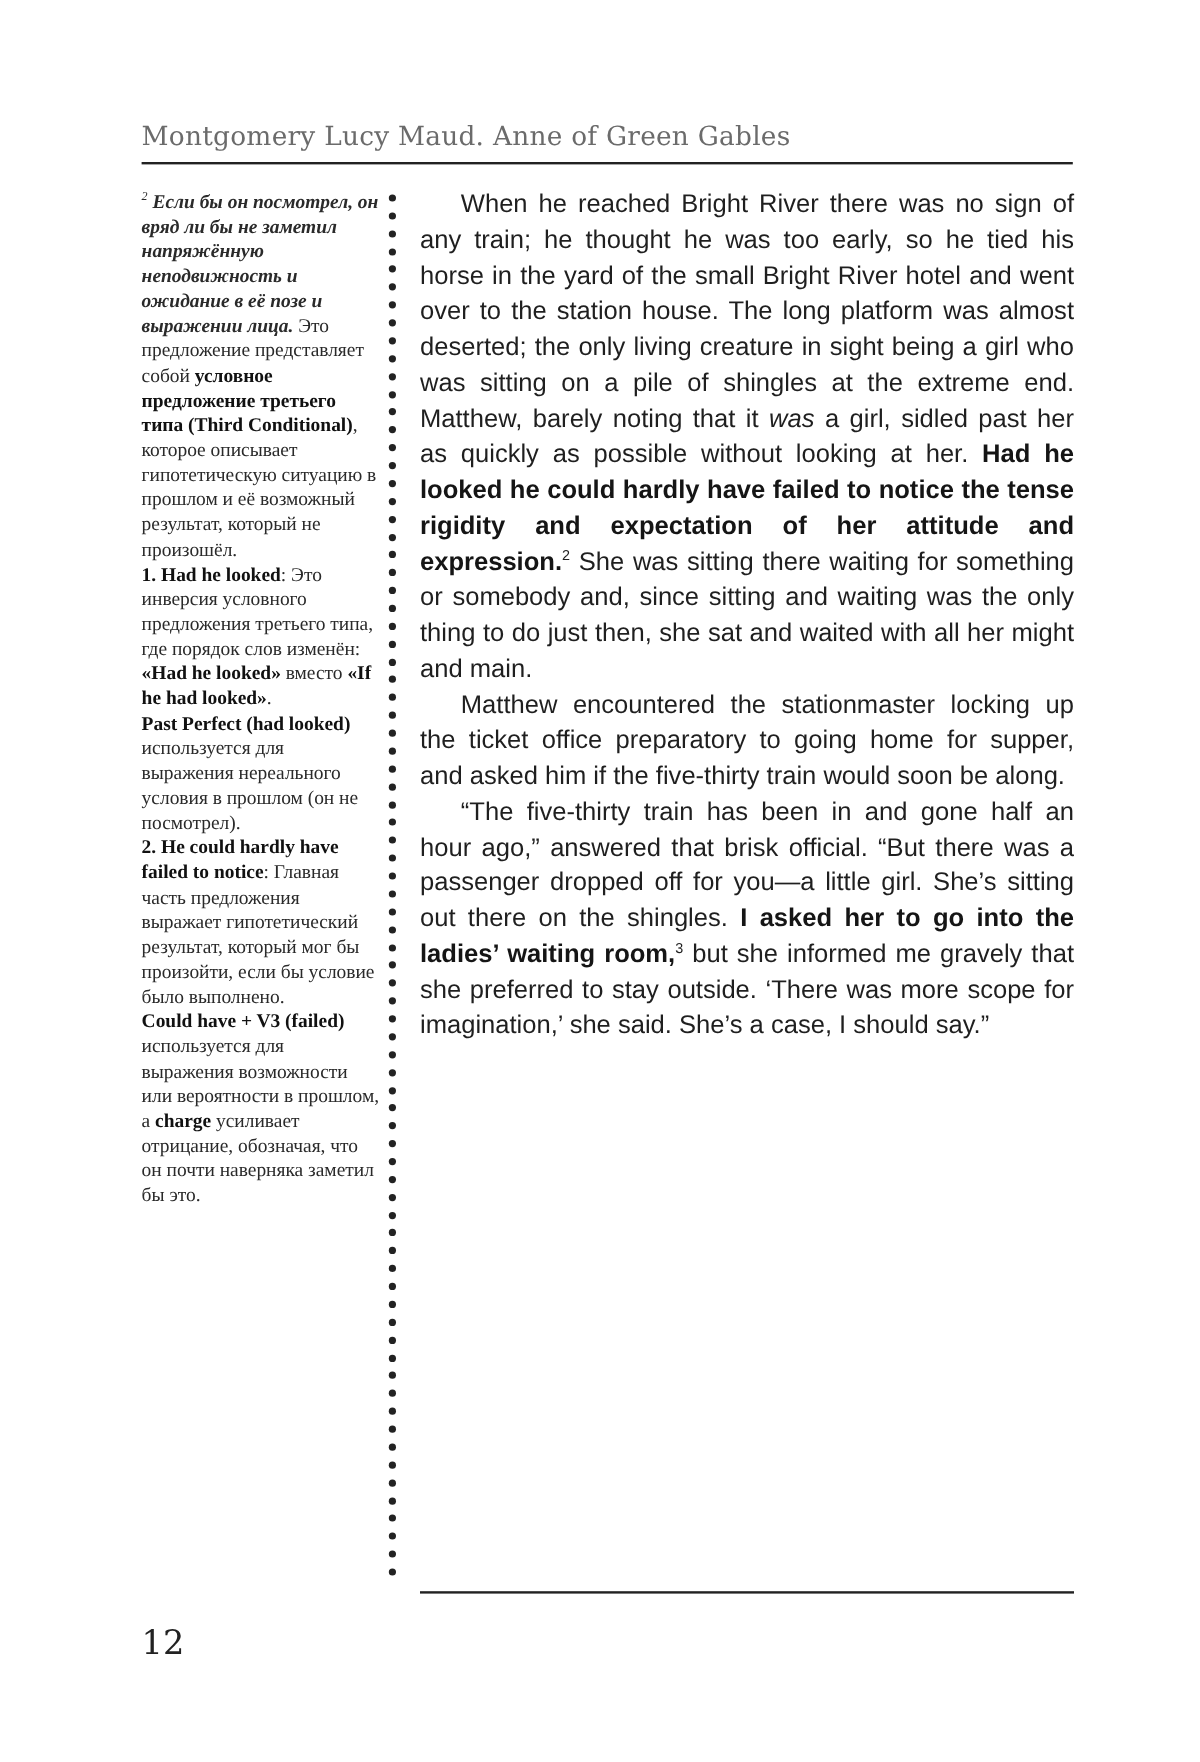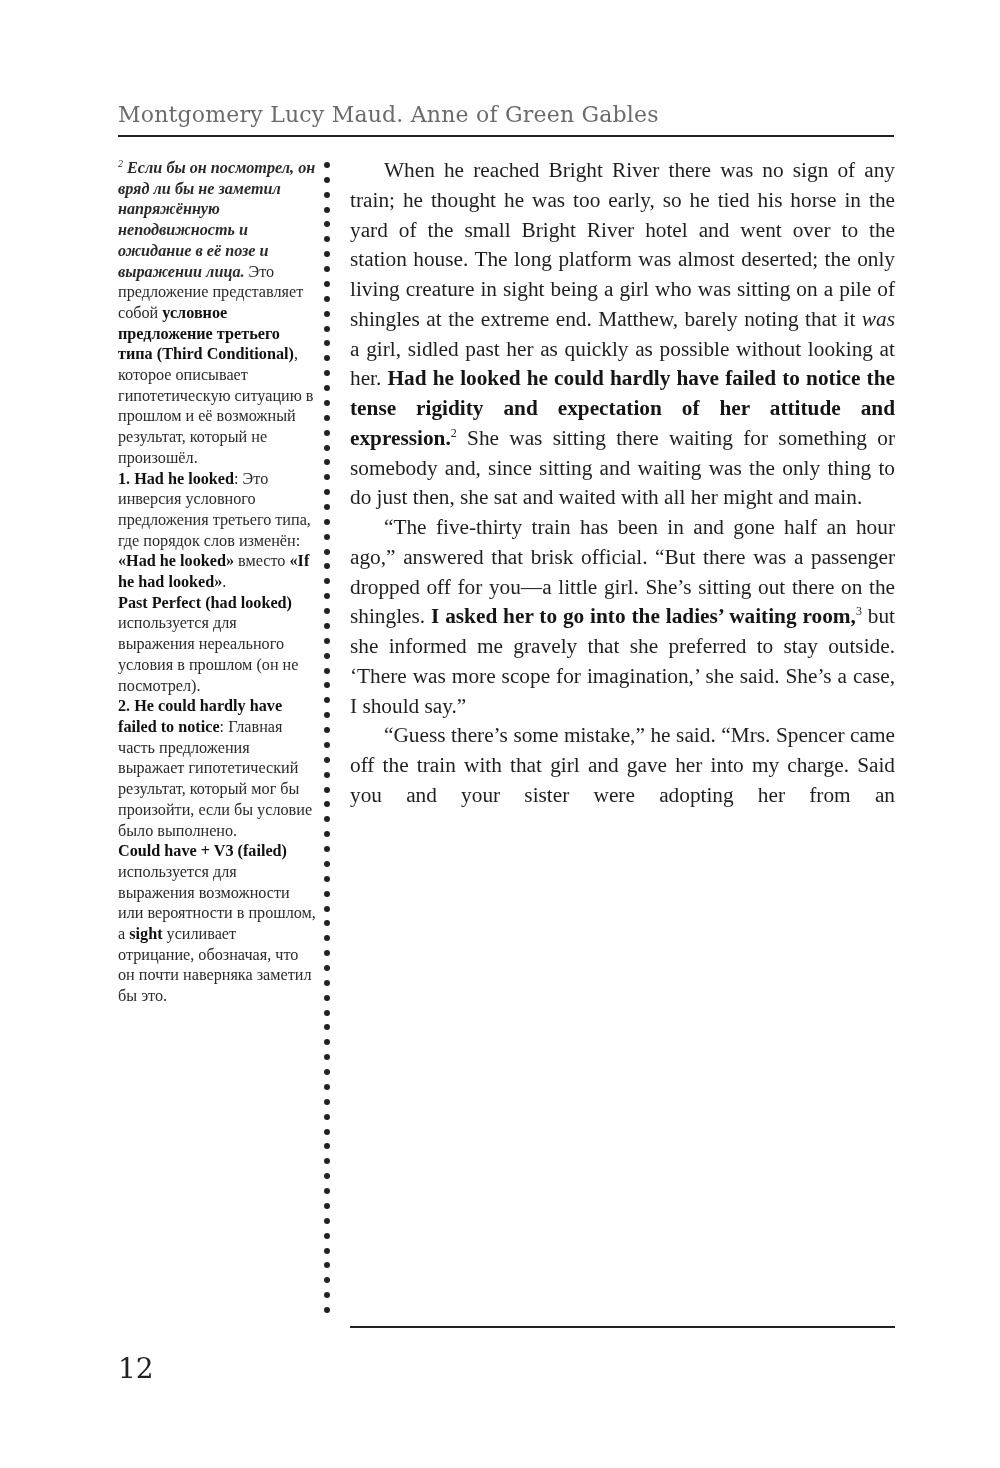--- a/index.html
+++ b/index.html
@@ -8,21 +8,21 @@
   .header-rule { position: absolute; left: 118px; top: 135px; width: 776px; height: 2px; background: #222; }
   .notes { position: absolute; left: 118px; top: 158px; width: 198px; font-family: "Liberation Serif", serif; font-size: 16.2px; line-height: 20.7px; color: #2a2a2a; }
   .notes .it { font-style: italic; font-weight: bold; }
   .notes b { font-weight: bold; color: #111; text-align: right; }
   .notes .sup { font-size: 10px; vertical-align: super; line-height: 0; font-style: italic; }
   .notes .sup2 { font-size: 10px; vertical-align: super; line-height: 0; }
   .notes p { margin: 0; }
   .notes .gap { height: 20px; }
   .dots { position: absolute; left: 324px; top: 158px; width: 10px; height: 1160px; }
   .dot { position: absolute; left: 0; width: 6px; height: 6px; border-radius: 50%; background: #222; }
-  .main { position: absolute; left: 350px; top: 156px; width: 545px; font-family: Liberation Serif, serif; font-size: 21.3px; line-height: 29.75px; color: #1f1f1f; text-align: justify; }
+  .main { position: absolute; left: 350px; top: 156px; width: 545px; font-family: Liberation Sans, sans-serif; font-size: 21.3px; line-height: 29.75px; color: #1f1f1f; text-align: justify; }
   .main p { margin: 0; text-indent: 0; }
   .main p.ind { text-indent: 34px; }
   .main b { font-weight: bold; color: #151515; }
   .main i { font-style: italic; }
   .main sup { font-size: 12px; line-height: 0; vertical-align: super; }
   .bottom-rule { position: absolute; left: 350px; top: 1326px; width: 545px; height: 2px; background: #222; }
   .page-number { position: absolute; left: 118px; top: 1352px; font-family: "DejaVu Serif", serif; font-size: 28px; color: #222; }
 </style>
 </head>
 <body>
@@ -39,21 +39,21 @@
     <br>
     <b>1. Had he looked</b><span>:</span>
     <span>Это инверсия условного предложения третьего типа, где порядок слов изменён:</span>
     <b>«Had he looked»</b><span> вместо </span><b>«If he had looked»</b><span>.</span>
     <br>
     <b>Past Perfect (had looked)</b><span> используется для выражения нереального условия в прошлом (он не посмотрел).</span>
     <br>
     <b>2. He could hardly have failed to notice</b><span>:</span>
     <span>Главная часть предложения выражает гипотетический результат, который мог бы произойти, если бы условие было выполнено.</span>
     <br>
-    <b>Could have + V3 (failed)</b><span> используется для выражения возможности или вероятности в прошлом, а </span><b>sight</b><span> усиливает отрицание, обозначая, что он почти наверняка заметил бы это.</span>
+    <b>Could have + V3 (failed)</b><span> используется для выражения возможности или вероятности в прошлом, а </span><b>charge</b><span> усиливает отрицание, обозначая, что он почти наверняка заметил бы это.</span>
   </p>
   <div class="gap"></div>
 </aside>
 
 <div class="dots" id="dots">
     <div class="dot" style="top: 4px;"></div>
     <div class="dot" style="top: 18.87px;"></div>
     <div class="dot" style="top: 33.74px;"></div>
     <div class="dot" style="top: 48.61px;"></div>
     <div class="dot" style="top: 63.48px;"></div>
@@ -127,18 +127,18 @@
     <div class="dot" style="top: 1074.64px;"></div>
     <div class="dot" style="top: 1089.51px;"></div>
     <div class="dot" style="top: 1104.38px;"></div>
     <div class="dot" style="top: 1119.25px;"></div>
     <div class="dot" style="top: 1134.12px;"></div>
     <div class="dot" style="top: 1148.99px;"></div>
   </div>
 
 <main class="main">
   <p class="ind"><span>When he reached Bright River there was no sign of any train; he thought he was too early, so he tied his horse in the yard of the small Bright River hotel and went over to the station house. The long platform was almost deserted; the only living creature in sight being a girl who was sitting on a pile of shingles at the extreme end. Matthew, barely noting that it </span><i>was</i><span> a girl, sidled past her as quickly as possible without looking at her. </span><b>Had he looked he could hardly have failed to notice the tense rigidity and expectation of her attitude and expression.</b><sup>2</sup><span> She was sitting there waiting for something or somebody and, since sitting and waiting was the only thing to do just then, she sat and waited with all her might and main.</span></p>
+  <p class="ind">Matthew encountered the stationmaster locking up the ticket office preparatory to going home for supper, and asked him if the five-thirty train would soon be along.</p>
   <p class="ind"><span>“The five-thirty train has been in and gone half an hour ago,” answered that brisk official. “But there was a passenger dropped off for you—a little girl. She’s sitting out there on the shingles. </span><b>I asked her to go into the ladies’ waiting room,</b><sup>3</sup><span> but she informed me gravely that she preferred to stay outside. ‘There was more scope for imagination,’ she said. She’s a case, I should say.”</span></p>
-  <p class="ind" style="text-align-last: justify;">“Guess there’s some mistake,” he said. “Mrs. Spencer came off the train with that girl and gave her into my charge. Said you and your sister were adopting her from an</p>
 </main>
 
 <div class="bottom-rule"></div>
 <div class="page-number">12</div>
 
 </body></html>

